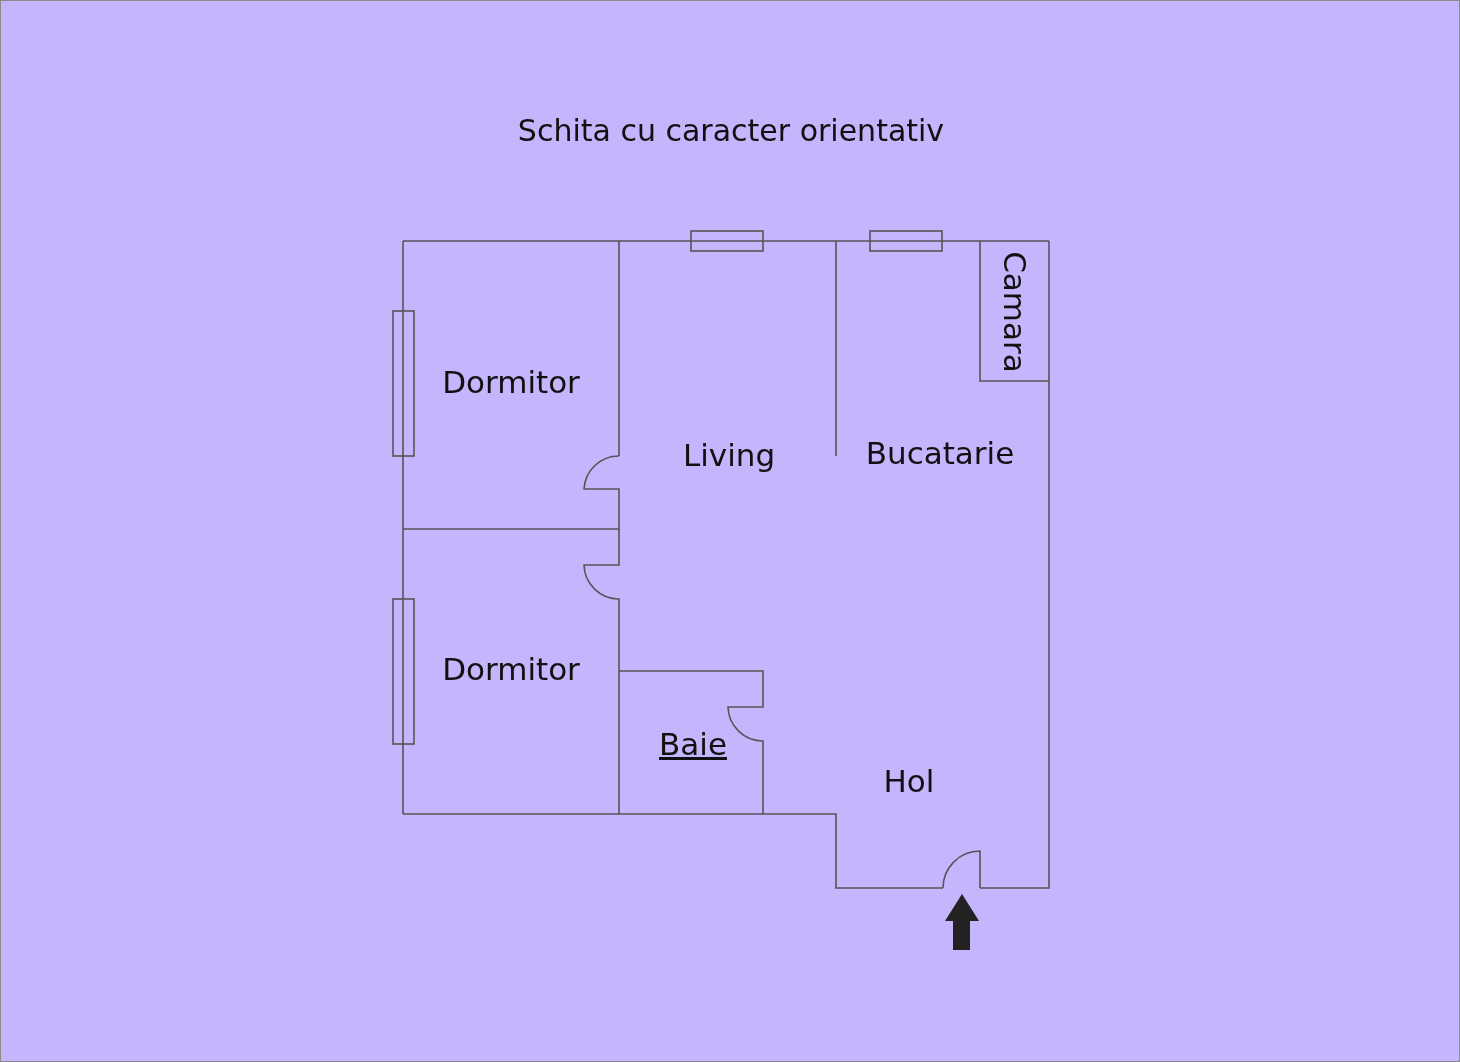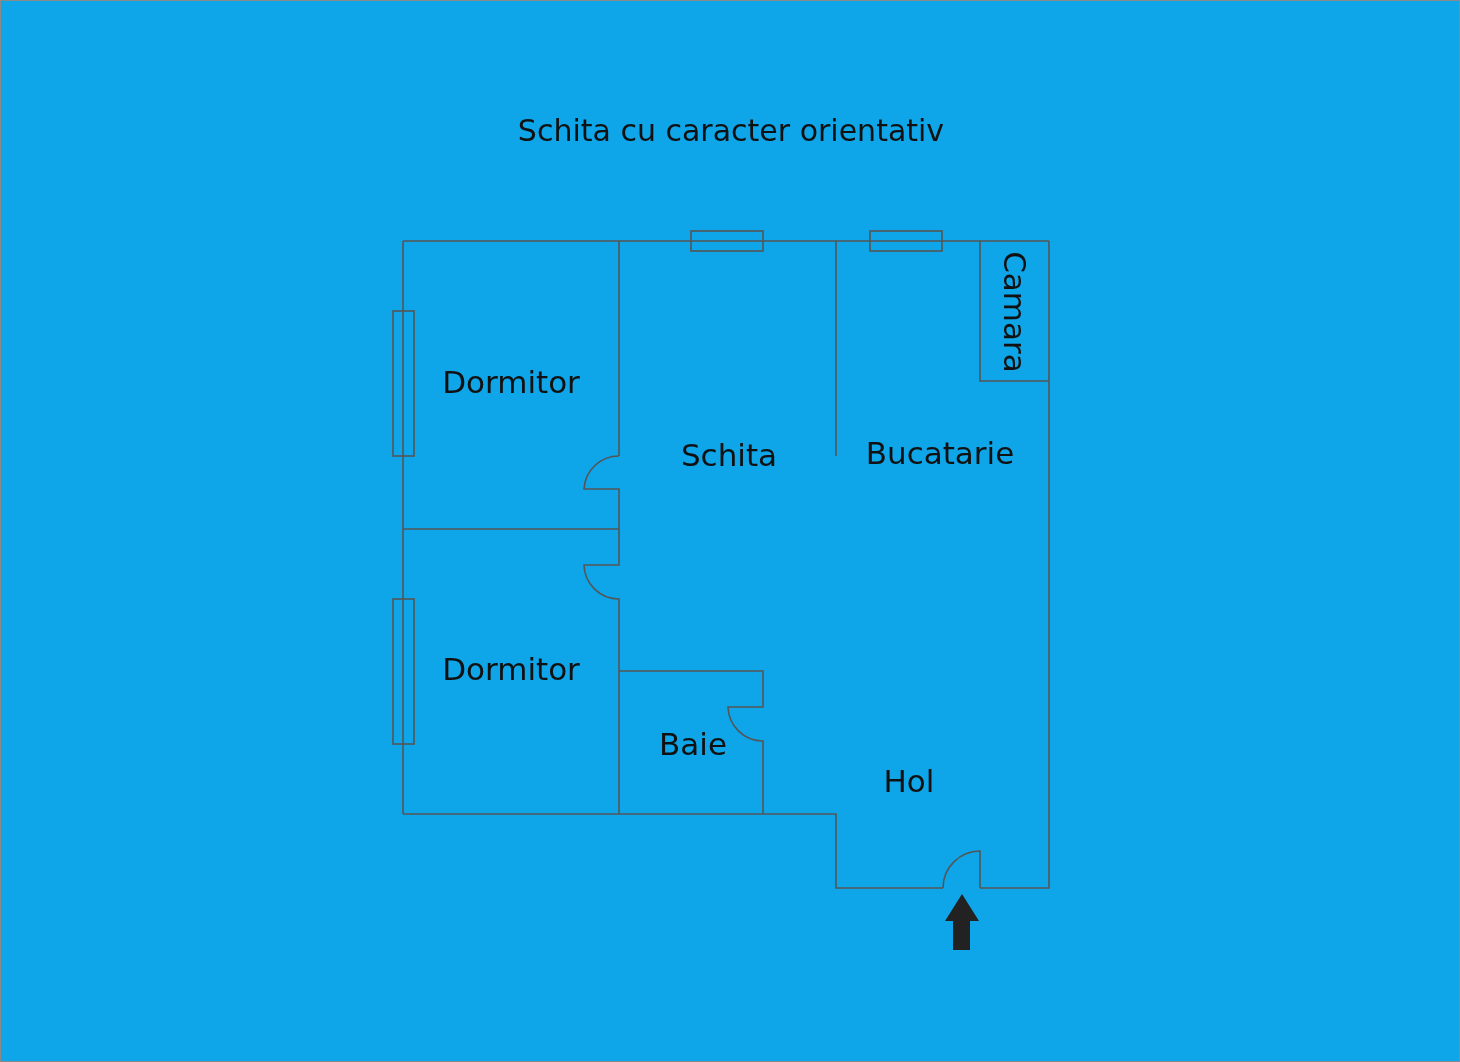--- a/index.html
+++ b/index.html
@@ -1,19 +1,19 @@
 <!DOCTYPE html>
 <html><head>
 <meta charset="utf-8">
 <style>
   html, body { margin: 0; padding: 0; background: #ffffff; }
   .page {
     position: relative;
     width: 1460px; height: 1062px;
-    background: #0ea5e9;
+    background: #c4b5fd;
     box-sizing: border-box;
     border: 1px solid #8a8a8a;
     overflow: hidden;
   }
   .title {
     position: absolute; left: 0; width: 1460px; top: 112px;
     text-align: center;
     font-family: "DejaVu Sans", sans-serif;
     font-size: 30px; color: #111;
   }
@@ -60,20 +60,20 @@
       <rect x="690" y="230" width="72" height="20"></rect>
       <rect x="869" y="230" width="72" height="20"></rect>
       <rect x="392" y="310" width="21" height="145"></rect>
       <rect x="392" y="598" width="21" height="145"></rect>
     </g>
 
     <path d="M961 893 L978 920 H969 V949 H952 V920 H944 Z" fill="#222"></path>
   </svg>
 
   <div class="label" style="left:510px; top:381px;">Dormitor</div>
-  <div class="label" style="left:728px; top:454px;">Schita</div>
+  <div class="label" style="left:728px; top:454px;">Living</div>
   <div class="label" style="left:939px; top:452px;">Bucatarie</div>
   <div class="label vertical" style="left:1014px; top:311px;">Camara</div>
   <div class="label" style="left:510px; top:668px;">Dormitor</div>
-  <div class="label" style="left:692px; top:743px;">Baie</div>
+  <div class="label" style="left:692px; top:743px;text-decoration:underline;">Baie</div>
   <div class="label" style="left:908px; top:780px;">Hol</div>
 
 </div>
 
 </body></html>

